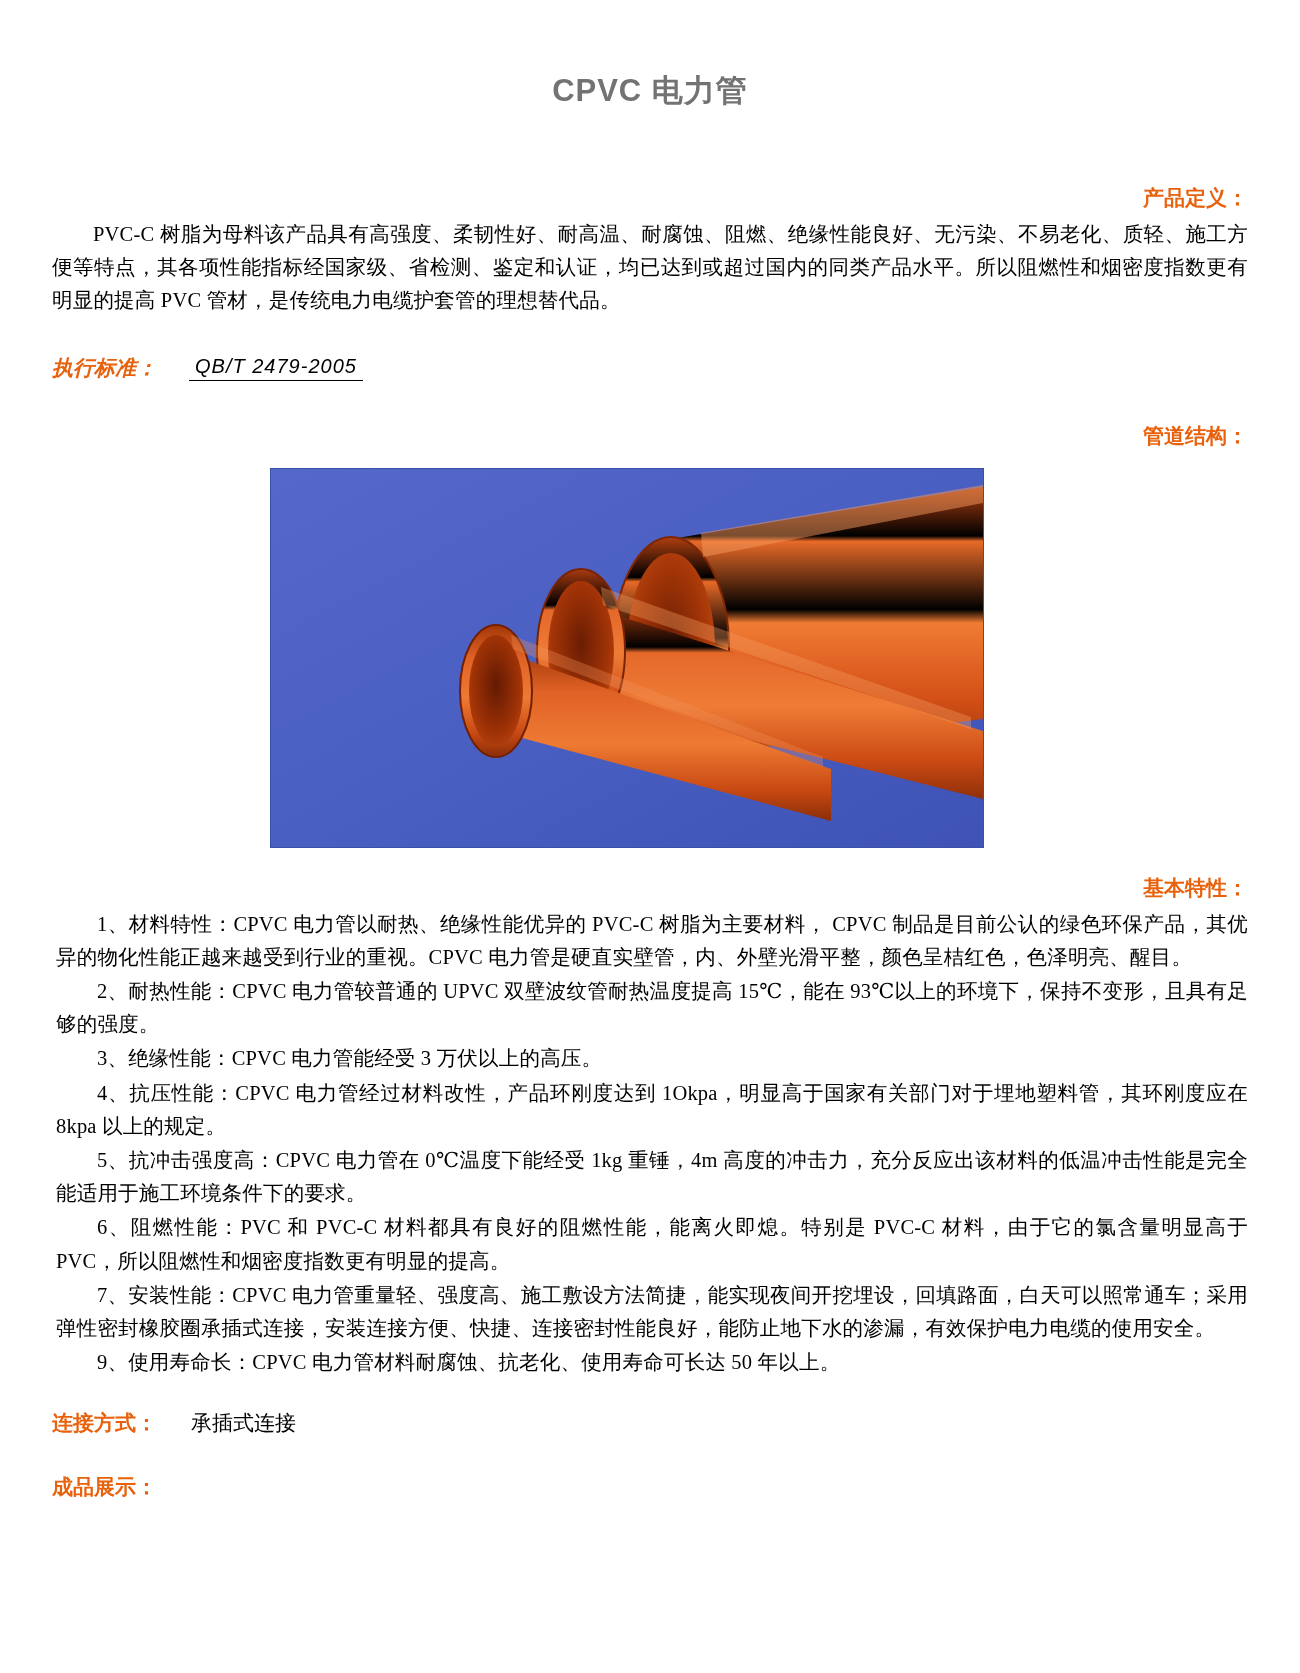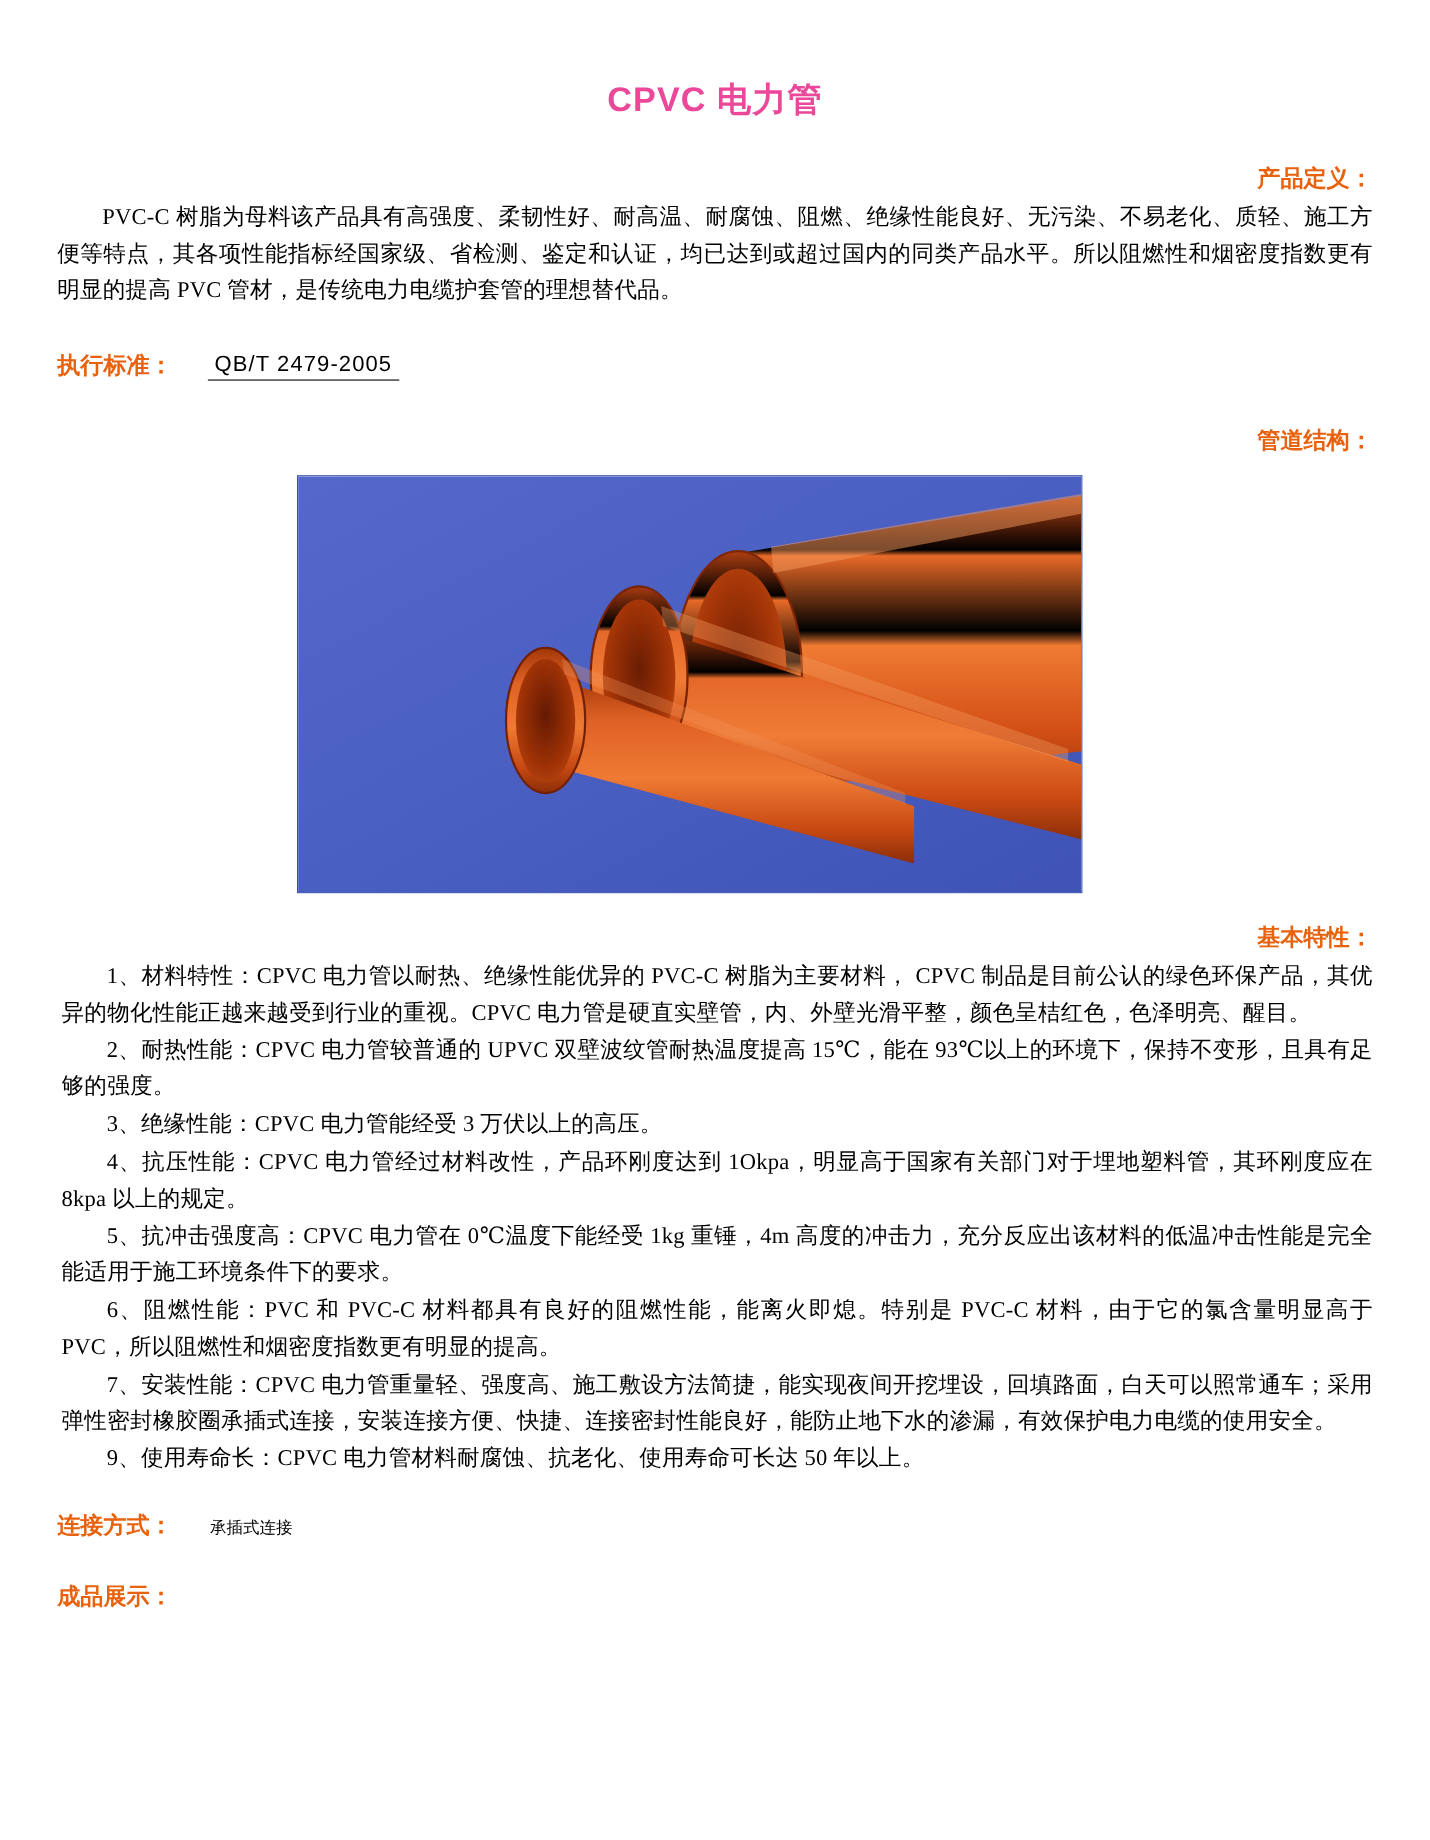--- a/index.html
+++ b/index.html
@@ -15,26 +15,26 @@
   }
   .page {
     position: relative;
     width: 1300px;
     min-height: 1673px;
     box-sizing: border-box;
     padding: 70px 52px 20px 52px;
   }
   .doc-title {
     text-align: center;
-    color: #ec4899;
+    color: #737373;
     font-family: "Liberation Sans", "DejaVu Sans", sans-serif;
     font-weight: bold;
     font-size: 31px;
     letter-spacing: 1px;
-    margin: 0 0 36px 0;
+    margin: 0 0 72px 0;
   }
   .section-label {
     color: #e8620d;
     font-family: "Liberation Sans", "DejaVu Sans", sans-serif;
     font-weight: bold;
     font-size: 21px;
     margin: 0 0 6px 0;
     text-align: right;
   }
   .section-label.inline {
@@ -50,20 +50,21 @@
   }
   .indent {
     text-indent: 2em;
   }
   .block-def {
     margin: 0 0 36px 0;
   }
   .std-row {
     margin: 0 0 34px 0;
     white-space: nowrap;
+    font-style: italic;
   }
   .std-value {
     display: inline-block;
     margin-left: 28px;
     font-family: "Liberation Sans", "DejaVu Sans", sans-serif;
     font-size: 20px;
     letter-spacing: 1px;
     border-bottom: 1.5px solid #000;
     padding: 0 6px 2px 6px;
     position: relative;
@@ -89,21 +90,21 @@
   .features-block .para {
     margin-bottom: 1px;
   }
   .connect-row {
     margin: 30px 0 30px 0;
     white-space: nowrap;
   }
   .connect-value {
     display: inline-block;
     margin-left: 30px;
-    font-size: 15px;
+    font-size: 21px;
   }
   .final-row {
     margin: 0 0 6px 0;
   }
 </style>
 </head>
 <body>
 
 <div class="page">
 

